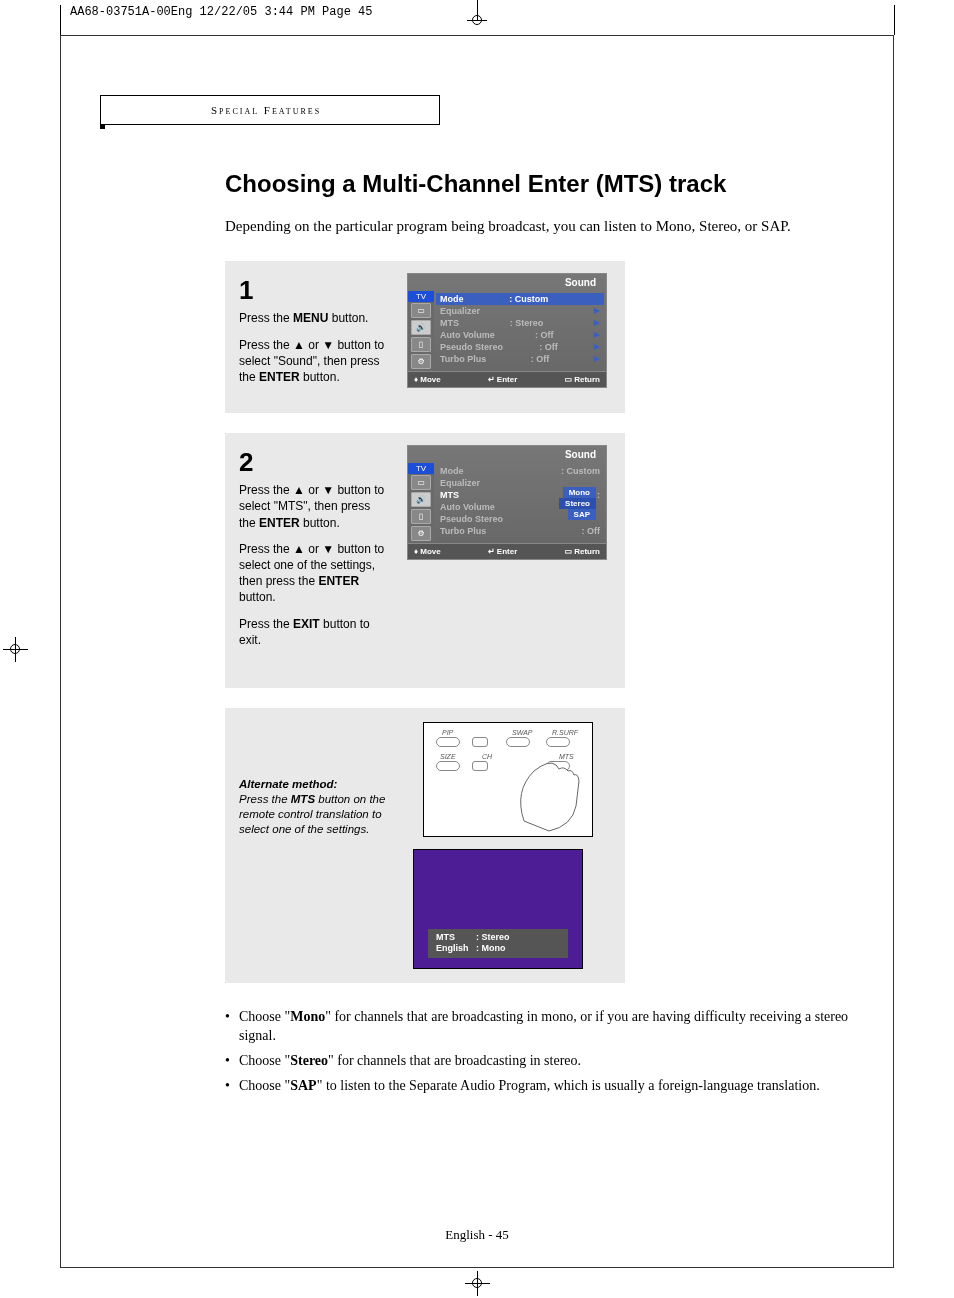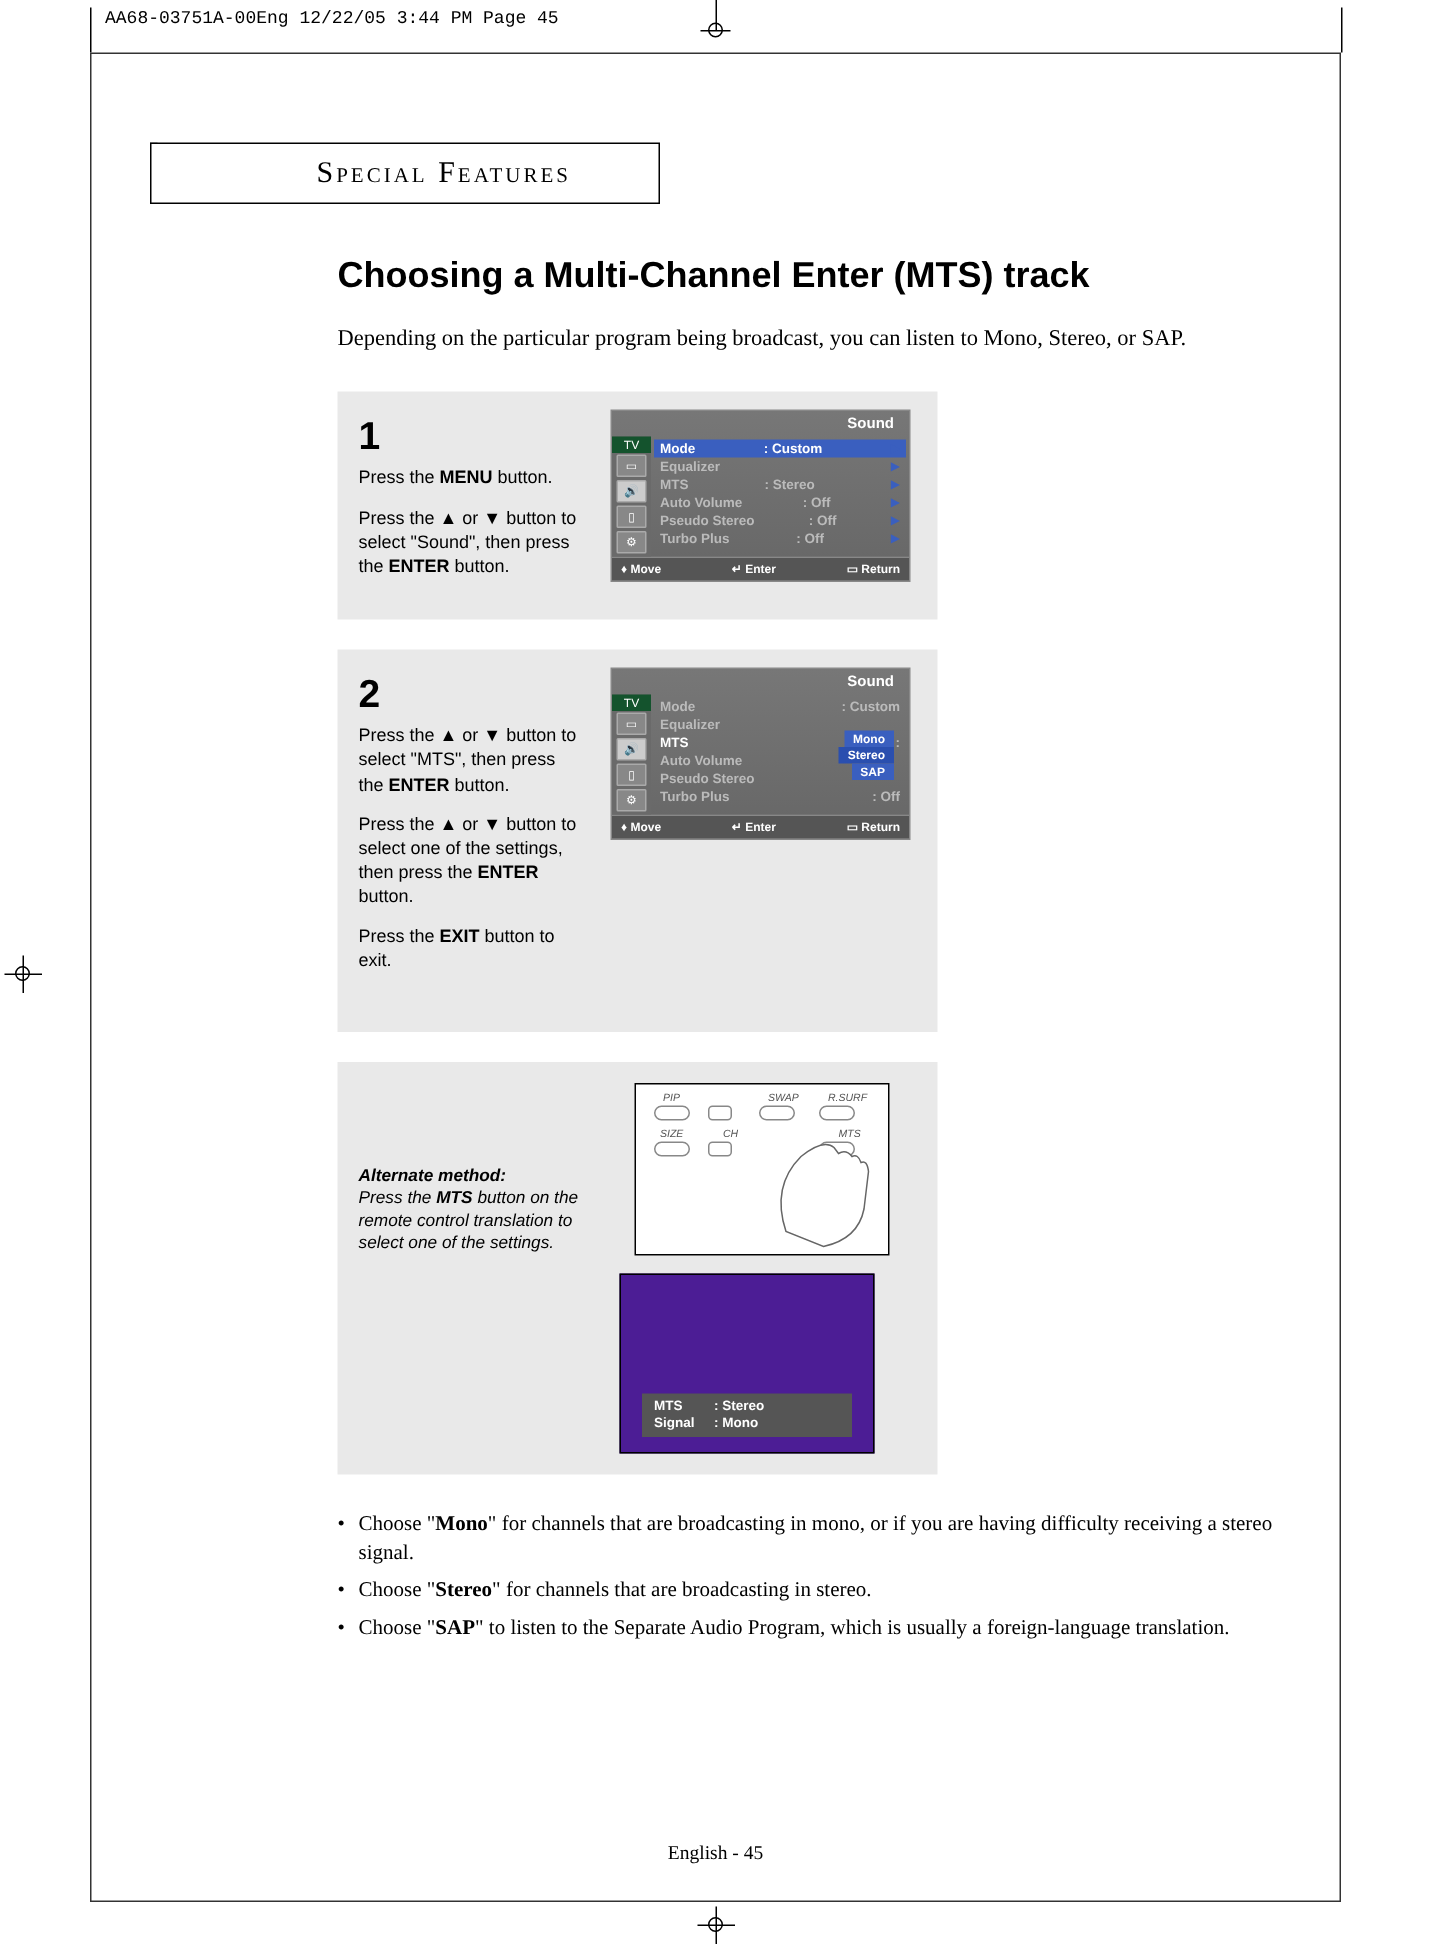--- a/index.html
+++ b/index.html
@@ -44,21 +44,21 @@
 
   .section-header {
     position: absolute;
     top: 95px;
     left: 100px;
     width: 340px;
     border: 1px solid #000;
     padding: 8px 0 8px 110px;
     font-variant: small-caps;
     letter-spacing: 2px;
-    font-size: 20px;
+    font-size: 11px;
     background: #fff;
   }
   .section-header-bar {
     position:absolute;
     top: 95px; left:100px; width:5px; height:34px; background:#000;
   }
 
   .content { position: absolute; top: 170px; left: 225px; width: 640px; }
   .title { font-family: Arial, Helvetica, sans-serif; font-weight: bold; font-size: 24px; margin-bottom: 18px; }
   .intro { font-size: 15px; line-height: 1.35; margin-bottom: 25px; }
@@ -84,21 +84,21 @@
     background: linear-gradient(#777, #666);
     border: 1px solid #888;
     color: #fff;
     font-family: Arial, sans-serif;
     font-size: 9px;
     position: relative;
   }
   .osd-title { text-align:right; font-weight:bold; padding:3px 10px 3px 0; font-size:10px; }
   .osd-body { display:flex; }
   .osd-side { width:26px; background:#6a6a6a; display:flex; flex-direction:column; }
-  .osd-side-tv { background:#14532d; color:#fff; font-size:8px; text-align:center; padding:1px 0; }
+  .osd-side-tv { background:#1d4ed8; color:#fff; font-size:8px; text-align:center; padding:1px 0; }
   .osd-icon { height:15px; margin:1px 3px; background:#888; border:1px solid #aaa; border-radius:1px; display:flex; align-items:center; justify-content:center; font-size:8px;}
   .osd-icon.sel { background:#ccc; color:#333; }
   .osd-list { flex:1; padding:2px 6px 6px 6px; }
   .osd-row { display:flex; justify-content:space-between; padding:1px 0; }
   .osd-row .lbl { color:#bbb; font-weight:bold; }
   .osd-row .val { color:#bbb; font-weight:bold; }
   .osd-row.hl { background:#3a5fbf; margin:0 -4px; padding:1px 4px; }
   .osd-row.hl .lbl, .osd-row.hl .val { color:#fff; }
   .osd-row .arrow { color:#3a5fbf; font-size:8px; }
   .osd-popup { position:absolute; background:#3a5fbf; color:#fff; font-size:8px; font-weight:bold; padding:1px 6px; }
@@ -294,21 +294,21 @@
         <div class="btn" style="top:38px;left:48px;width:16px;border-radius:3px;"></div>
         <div class="btn" style="top:38px;left:122px;"></div>
         <svg style="position:absolute;top:28px;left:40px;" width="120" height="85">
           <path d="M 60 70 Q 50 40 70 20 Q 85 8 92 14 L 95 18 Q 100 15 104 20 Q 108 18 110 24 Q 114 22 115 30 L 112 55 Q 108 75 85 80 Z" fill="#fff" stroke="#666" stroke-width="1"></path>
         </svg>
       </div>
     </div>
     <div class="tv-box">
       <div class="tv-overlay">
         <div><span style="display:inline-block;width:40px;">MTS</span><span>:  Stereo</span></div>
-        <div><span style="display:inline-block;width:40px;">Signal</span><span>:  Mono</span></div>
+        <div><span style="display:inline-block;width:40px;">English</span><span>:  Mono</span></div>
       </div>
     </div>
   </div>
 
   <ul class="bullets">
     <li><span>Choose "</span><b>Mono</b><span>" for channels that are broadcasting in mono, or if you are having difficulty receiving a stereo signal.</span></li>
     <li><span>Choose "</span><b>Stereo</b><span>" for channels that are broadcasting in stereo.</span></li>
     <li><span>Choose "</span><b>SAP</b><span>" to listen to the Separate Audio Program, which is usually a foreign-language translation.</span></li>
   </ul>
 </div>

